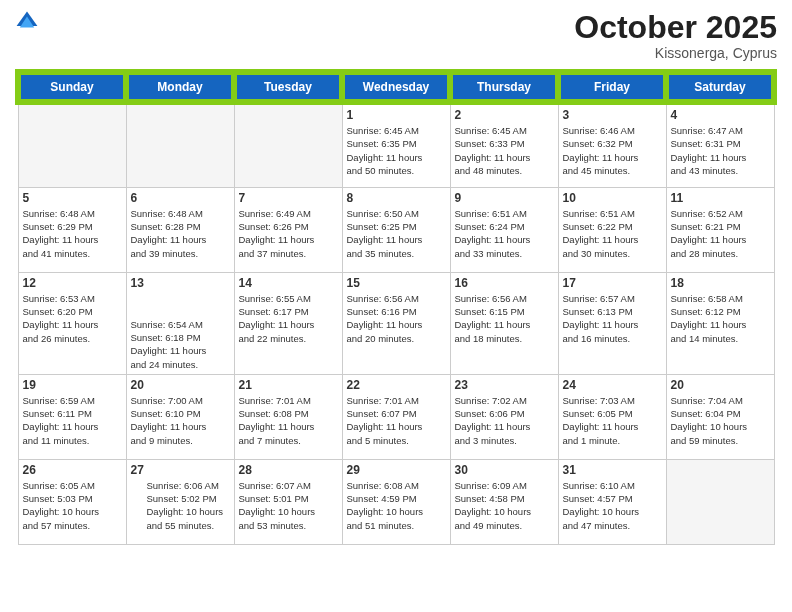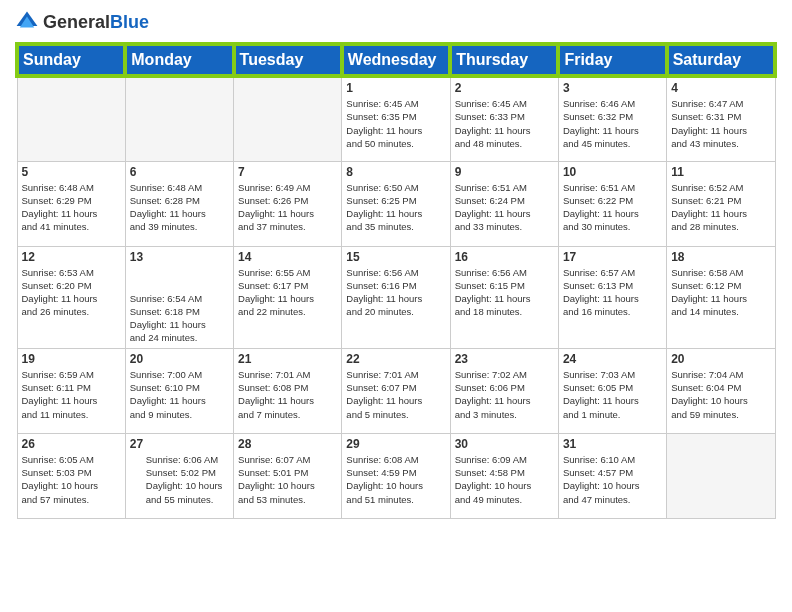--- a/index.html
+++ b/index.html
@@ -53,25 +53,25 @@
       color: #555;
     }
     .calendar {
       width: 100%;
       border-collapse: collapse;
       table-layout: fixed;
     }
     .calendar th {
       background: #1565c0;
       color: #fff;
-      font-size: 16px;
+      font-size: 12px;
       font-weight: bold;
       padding: 5px 4px;
-      text-align: left;
-      border: 4px solid #84cc16;
+      text-align: center;
+      border: 6px solid #84cc16;
     }
     .calendar td {
       border: 1px solid #ccc;
       vertical-align: top;
       padding: 3px 4px;
       font-size: 10px;
       color: #333;
       height: 85px;
       background: #fff;
     }
@@ -93,23 +93,24 @@
 </head>
 <body>
 
 <div class="container">
   <div class="header">
     <div class="logo">
       <svg class="logo-icon" viewBox="0 0 30 30" xmlns="http://www.w3.org/2000/svg">
         <polygon points="15,2 28,20 2,20" fill="#1565c0"></polygon>
         <polygon points="15,8 24,22 6,22" fill="#42a5f5"></polygon>
       </svg>
-      <div>
-        <span class="logo-text-general">General</span><span class="logo-text-blue">Blue</span>
-      </div>
+    </div>
+    <div class="title-block">
+      <div class="month-title">October 2025</div>
+      <div class="location">Kissonerga, Cyprus</div>
     </div>
   </div>
 
   <table class="calendar">
     <thead>
       <tr>
       <th>Sunday</th>
           <th>Monday</th>
           <th>Tuesday</th>
           <th>Wednesday</th>

